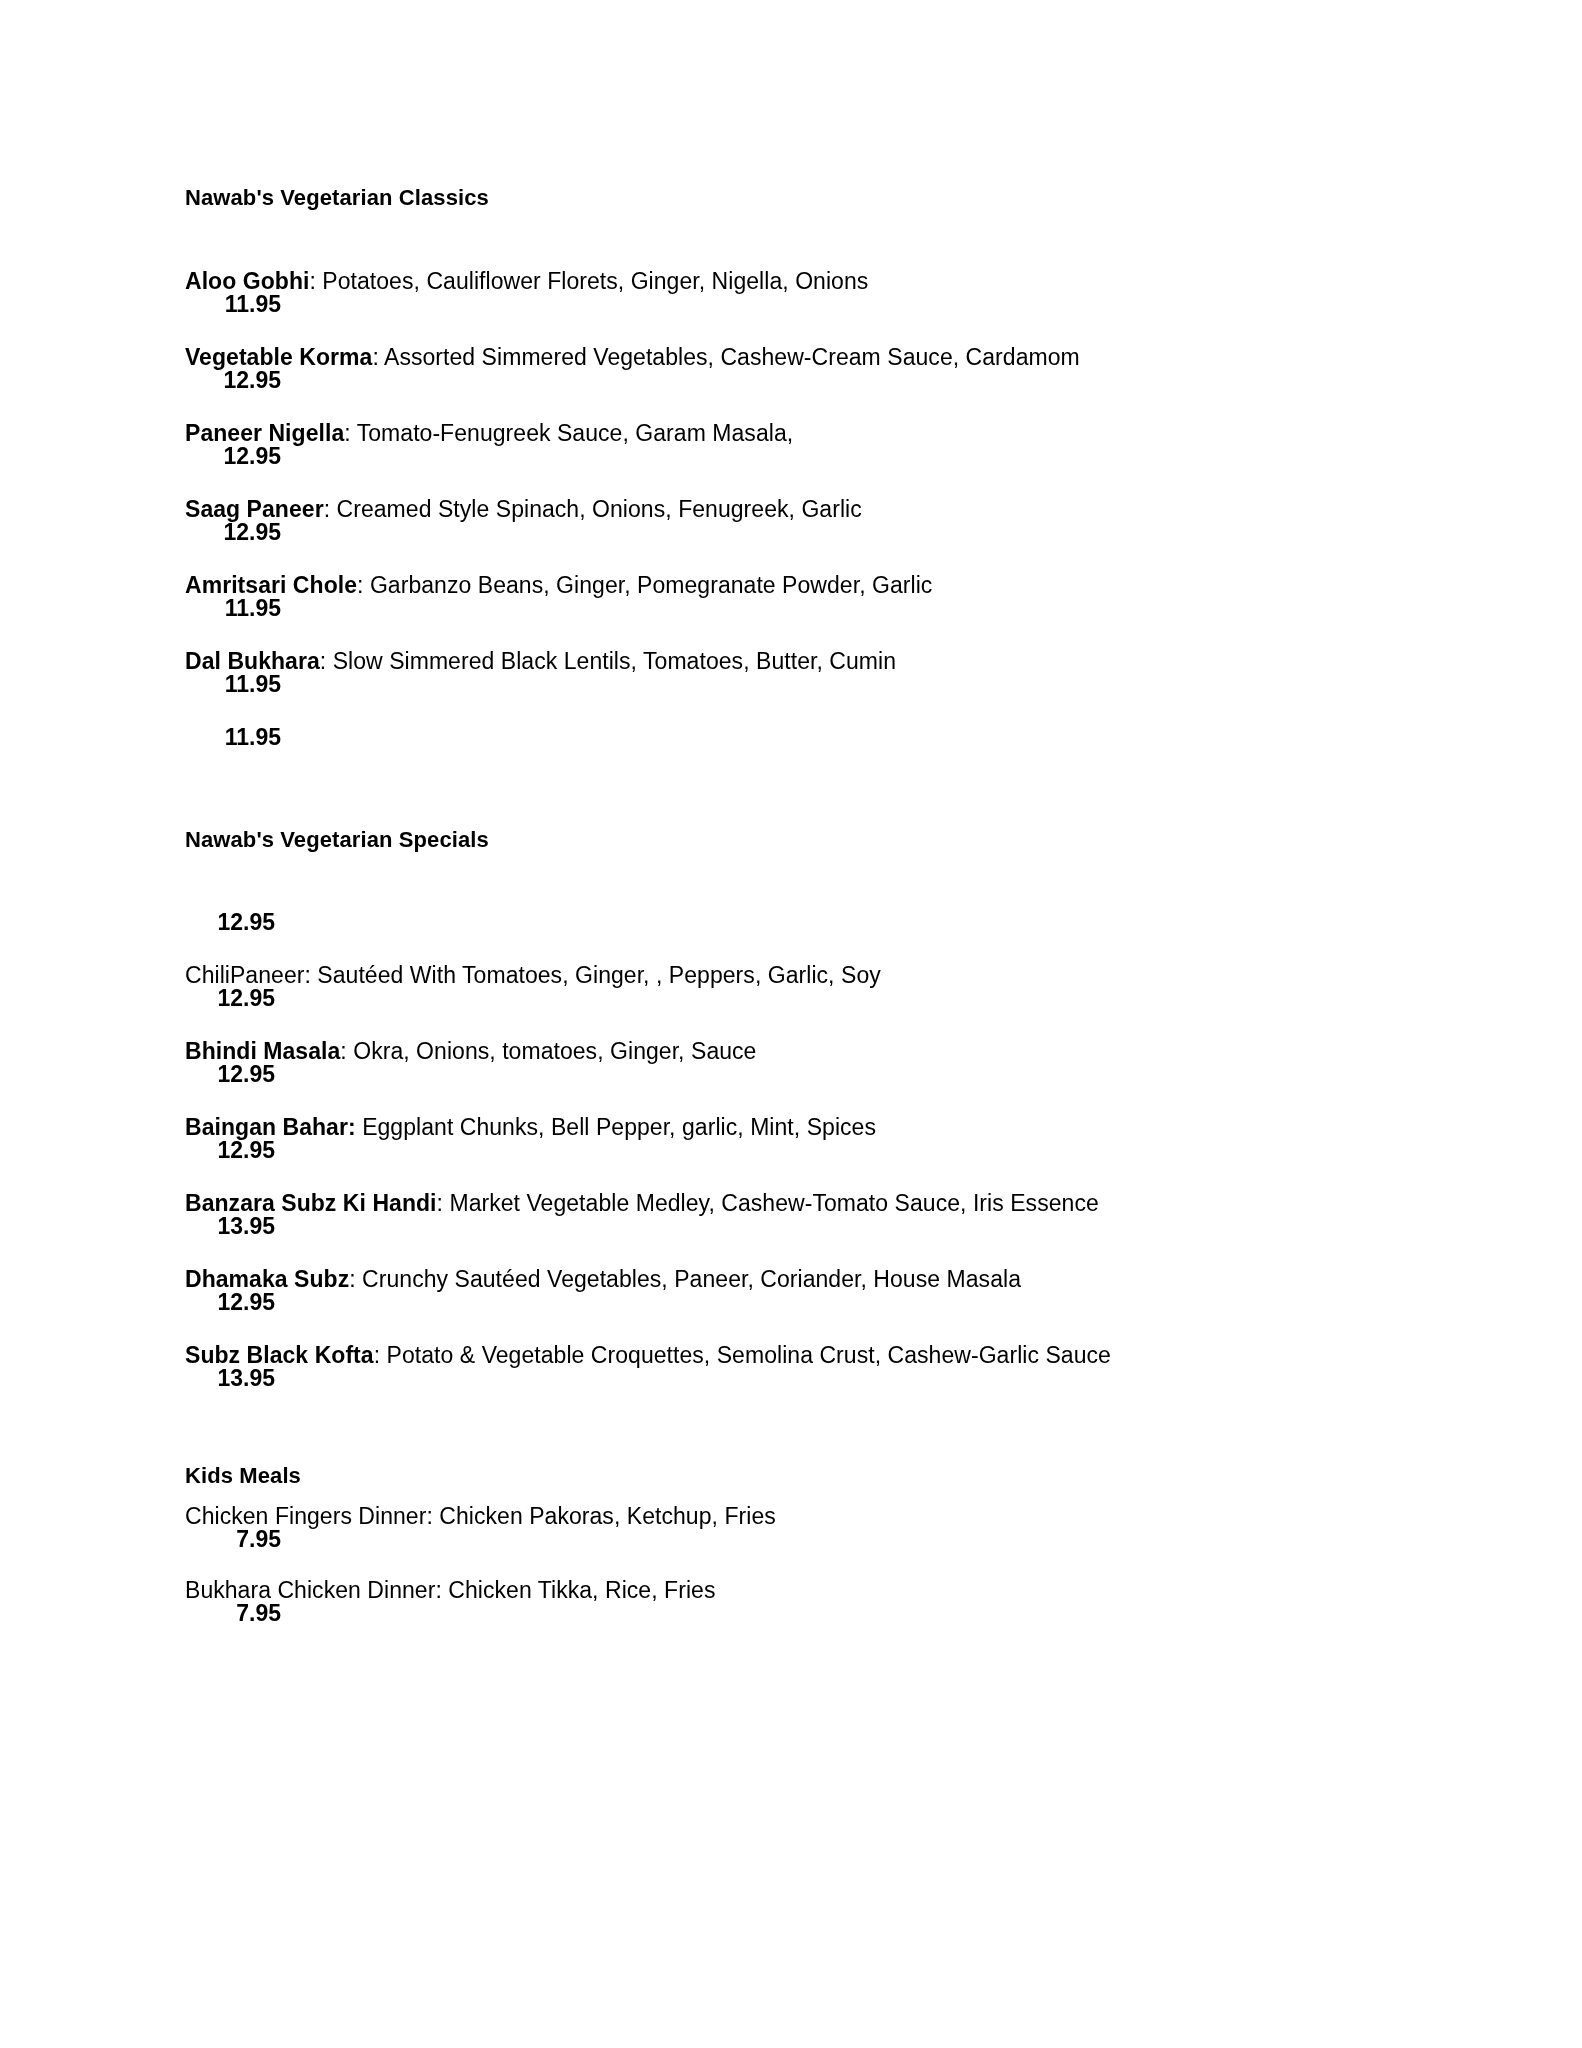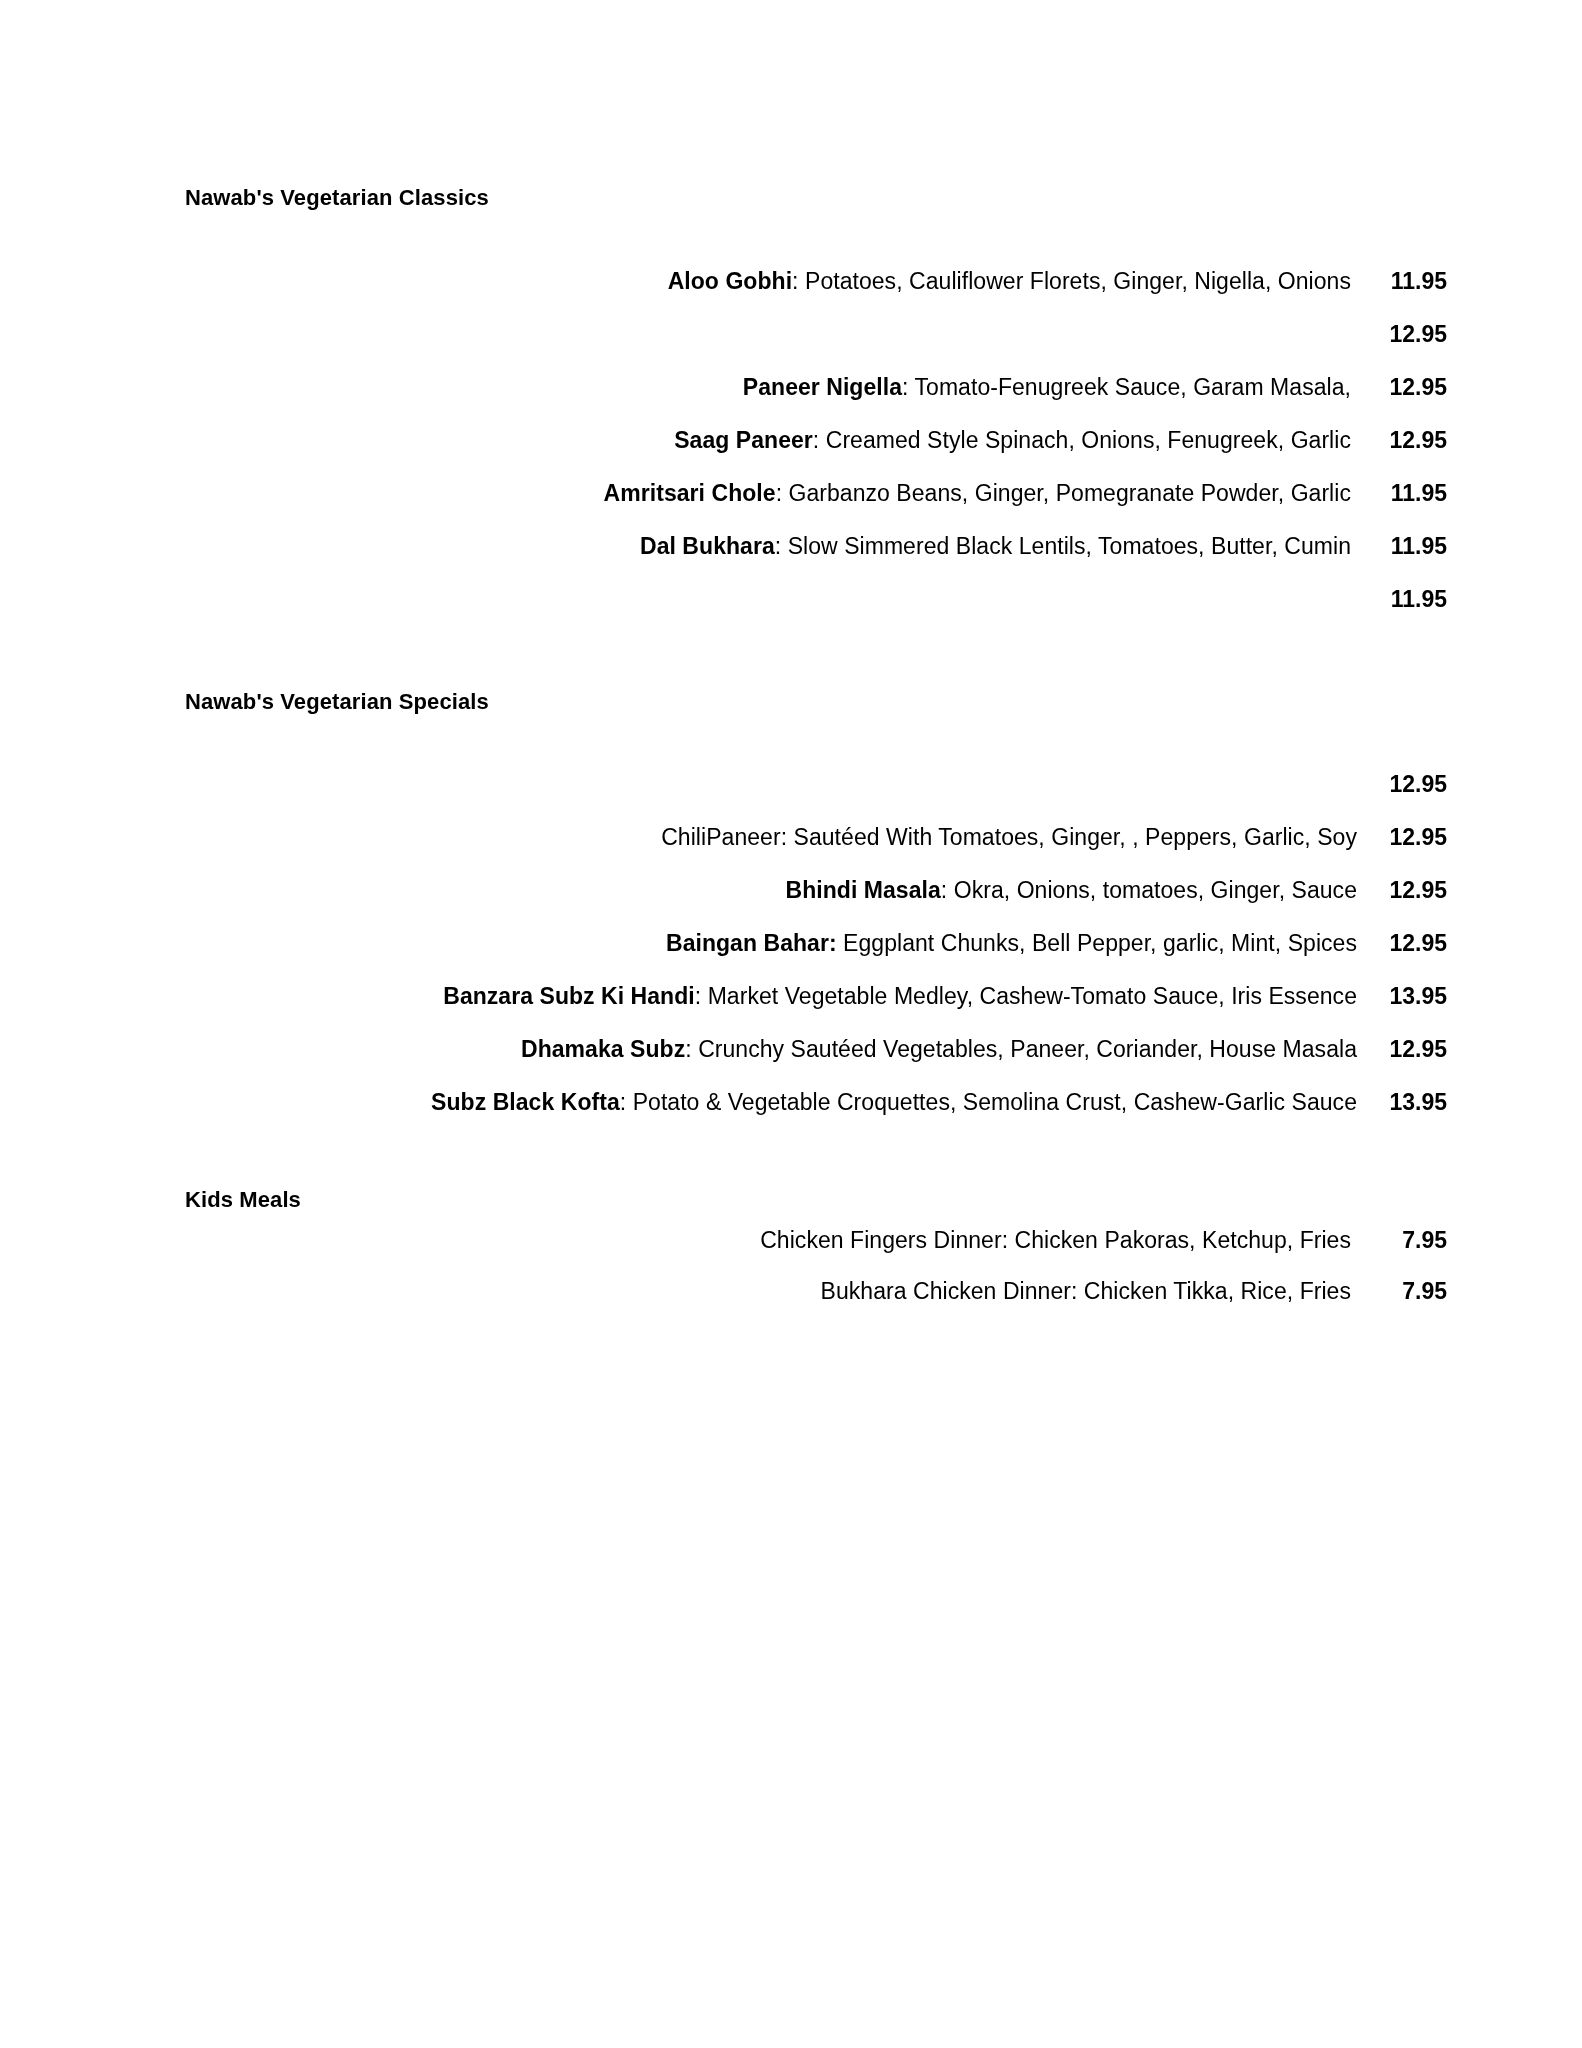--- a/index.html
+++ b/index.html
@@ -31,20 +31,21 @@
     margin: 0;
   }
   .items {
     margin-top: 0;
   }
   .row {
     display: flex;
     align-items: baseline;
     justify-content: flex-end;
     line-height: 1;
+    flex-direction: column;
   }
   .row-text {
     font-size: 23px;
     letter-spacing: 0.05px;
     white-space: nowrap;
   }
   .row-text .nm {
     font-weight: bold;
   }
   .row-price {
@@ -81,20 +82,21 @@
   <div class="section" id="sec-classics">
     <div class="section-title">Nawab's Vegetarian Classics</div>
     <div class="items">
 
       <div class="row">
         <div class="row-text"><span class="nm">Aloo Gobhi</span><span>: </span><span>Potatoes, Cauliflower Florets, Ginger, Nigella, Onions</span></div>
         <div class="row-price price-col-classics">11.95</div>
       </div>
 
       <div class="row">
+        <div class="row-text"><span class="nm">Vegetable Korma</span><span>: </span><span>Assorted Simmered Vegetables, Cashew-Cream Sauce, Cardamom</span></div>
         <div class="row-price price-col-classics">12.95</div>
       </div>
 
       <div class="row">
         <div class="row-text"><span class="nm">Paneer Nigella</span><span>: </span><span>Tomato-Fenugreek Sauce, Garam Masala,</span></div>
         <div class="row-price price-col-classics">12.95</div>
       </div>
 
       <div class="row">
         <div class="row-text"><span class="nm">Saag Paneer</span><span>: </span><span>Creamed Style Spinach, Onions, Fenugreek, Garlic</span></div>

